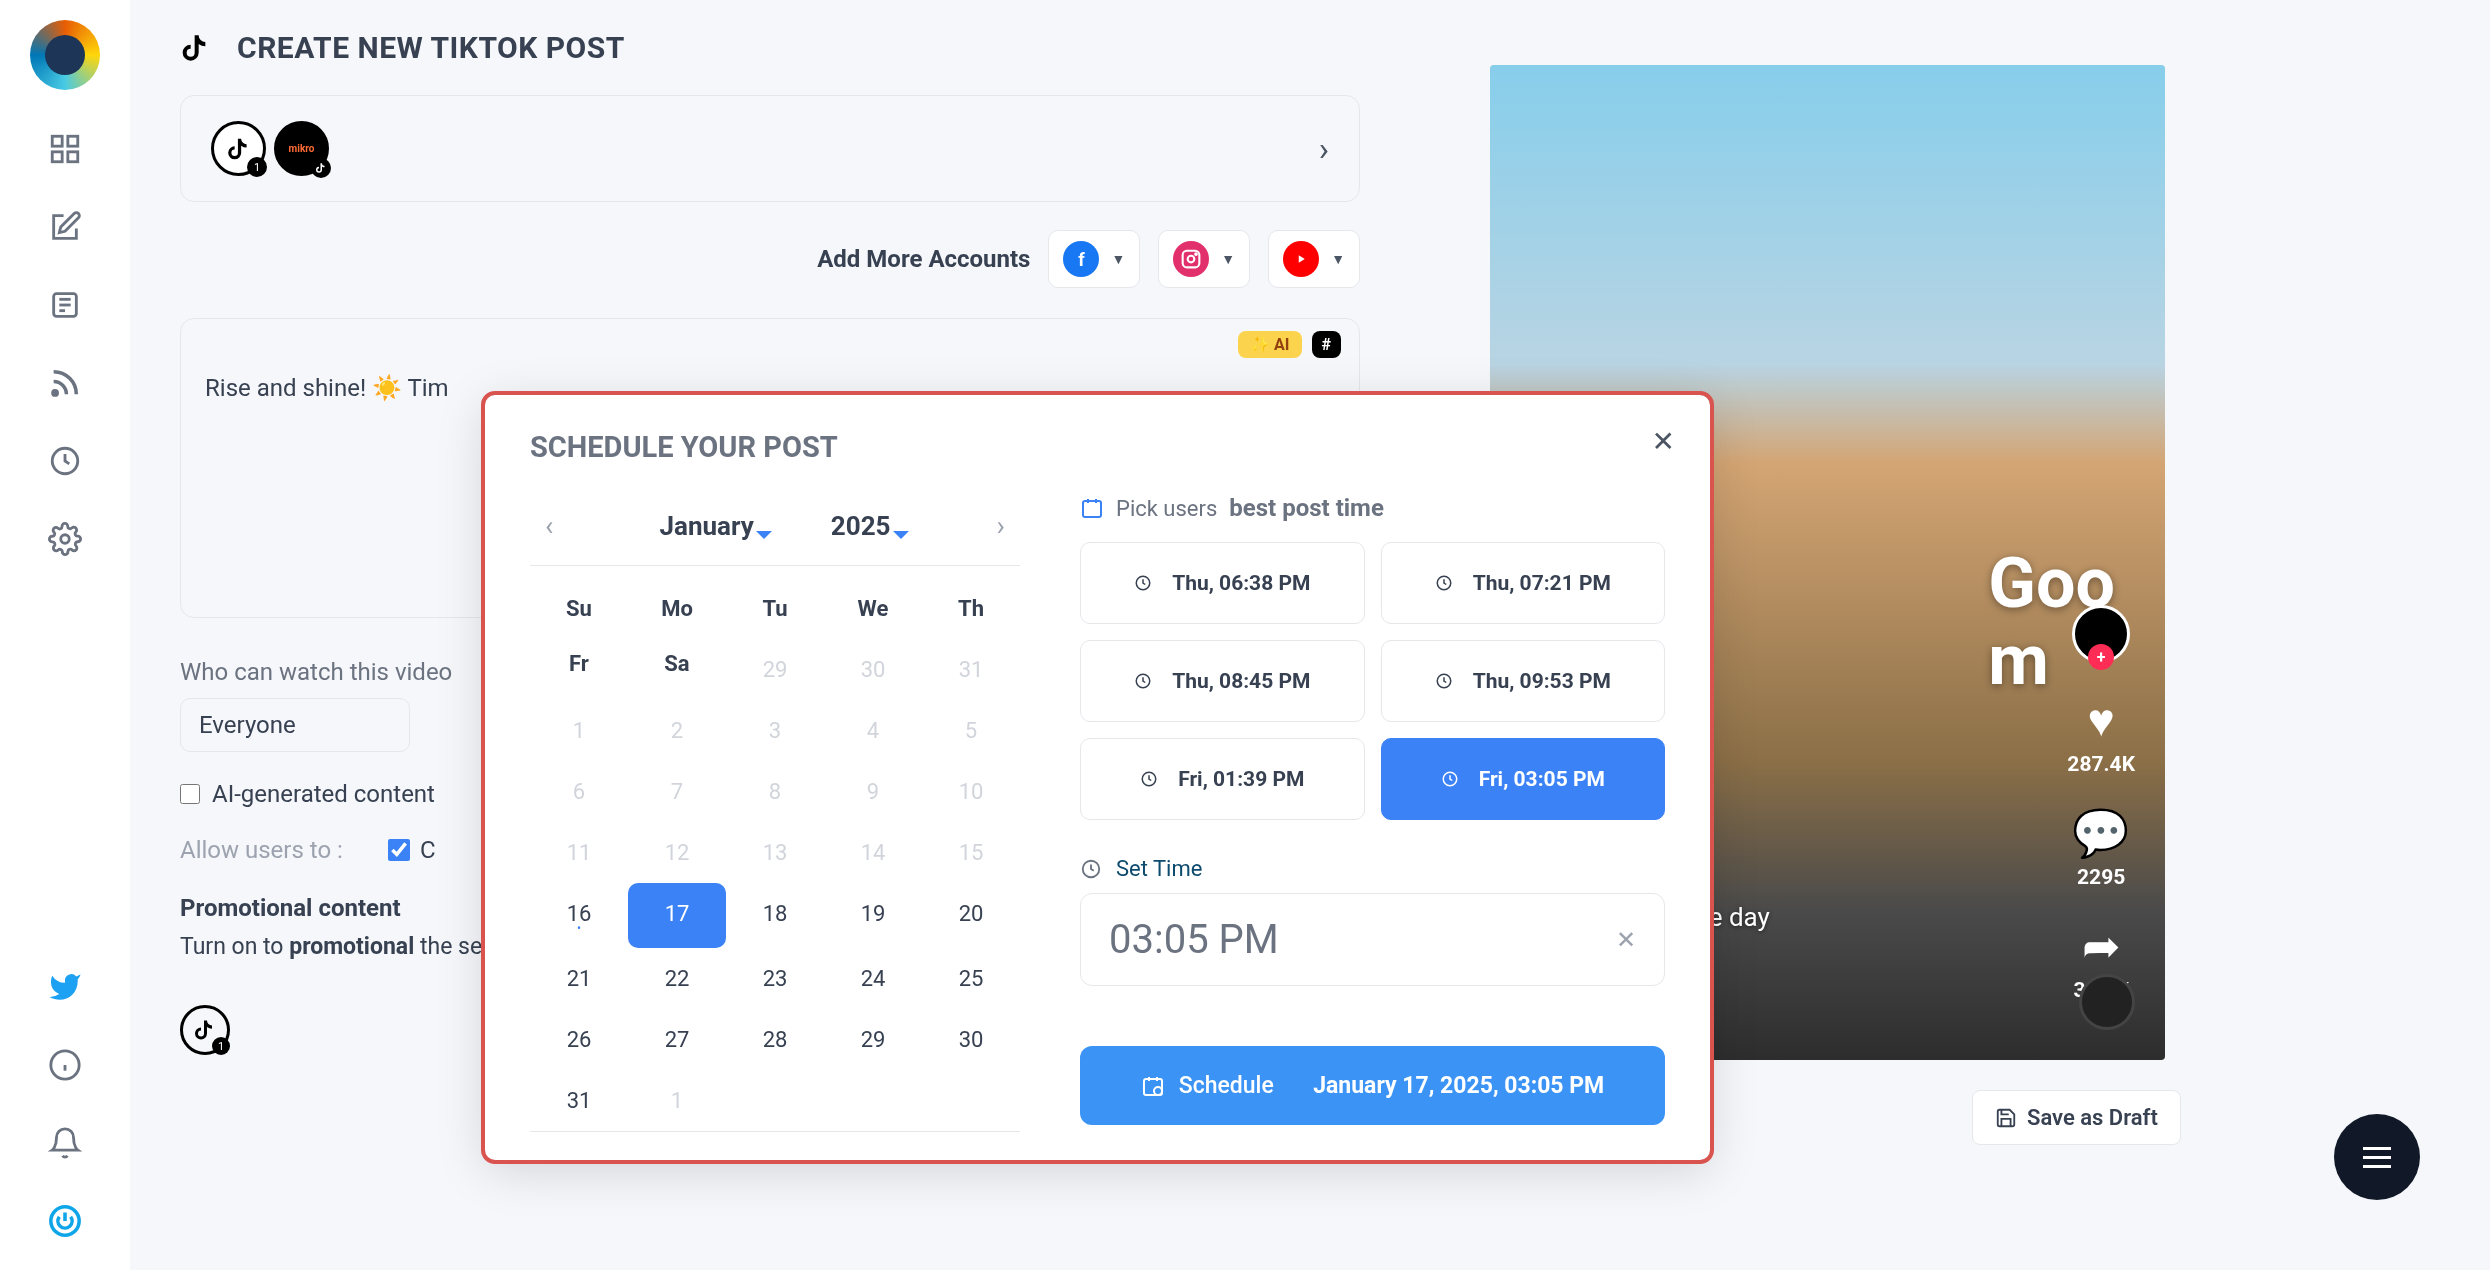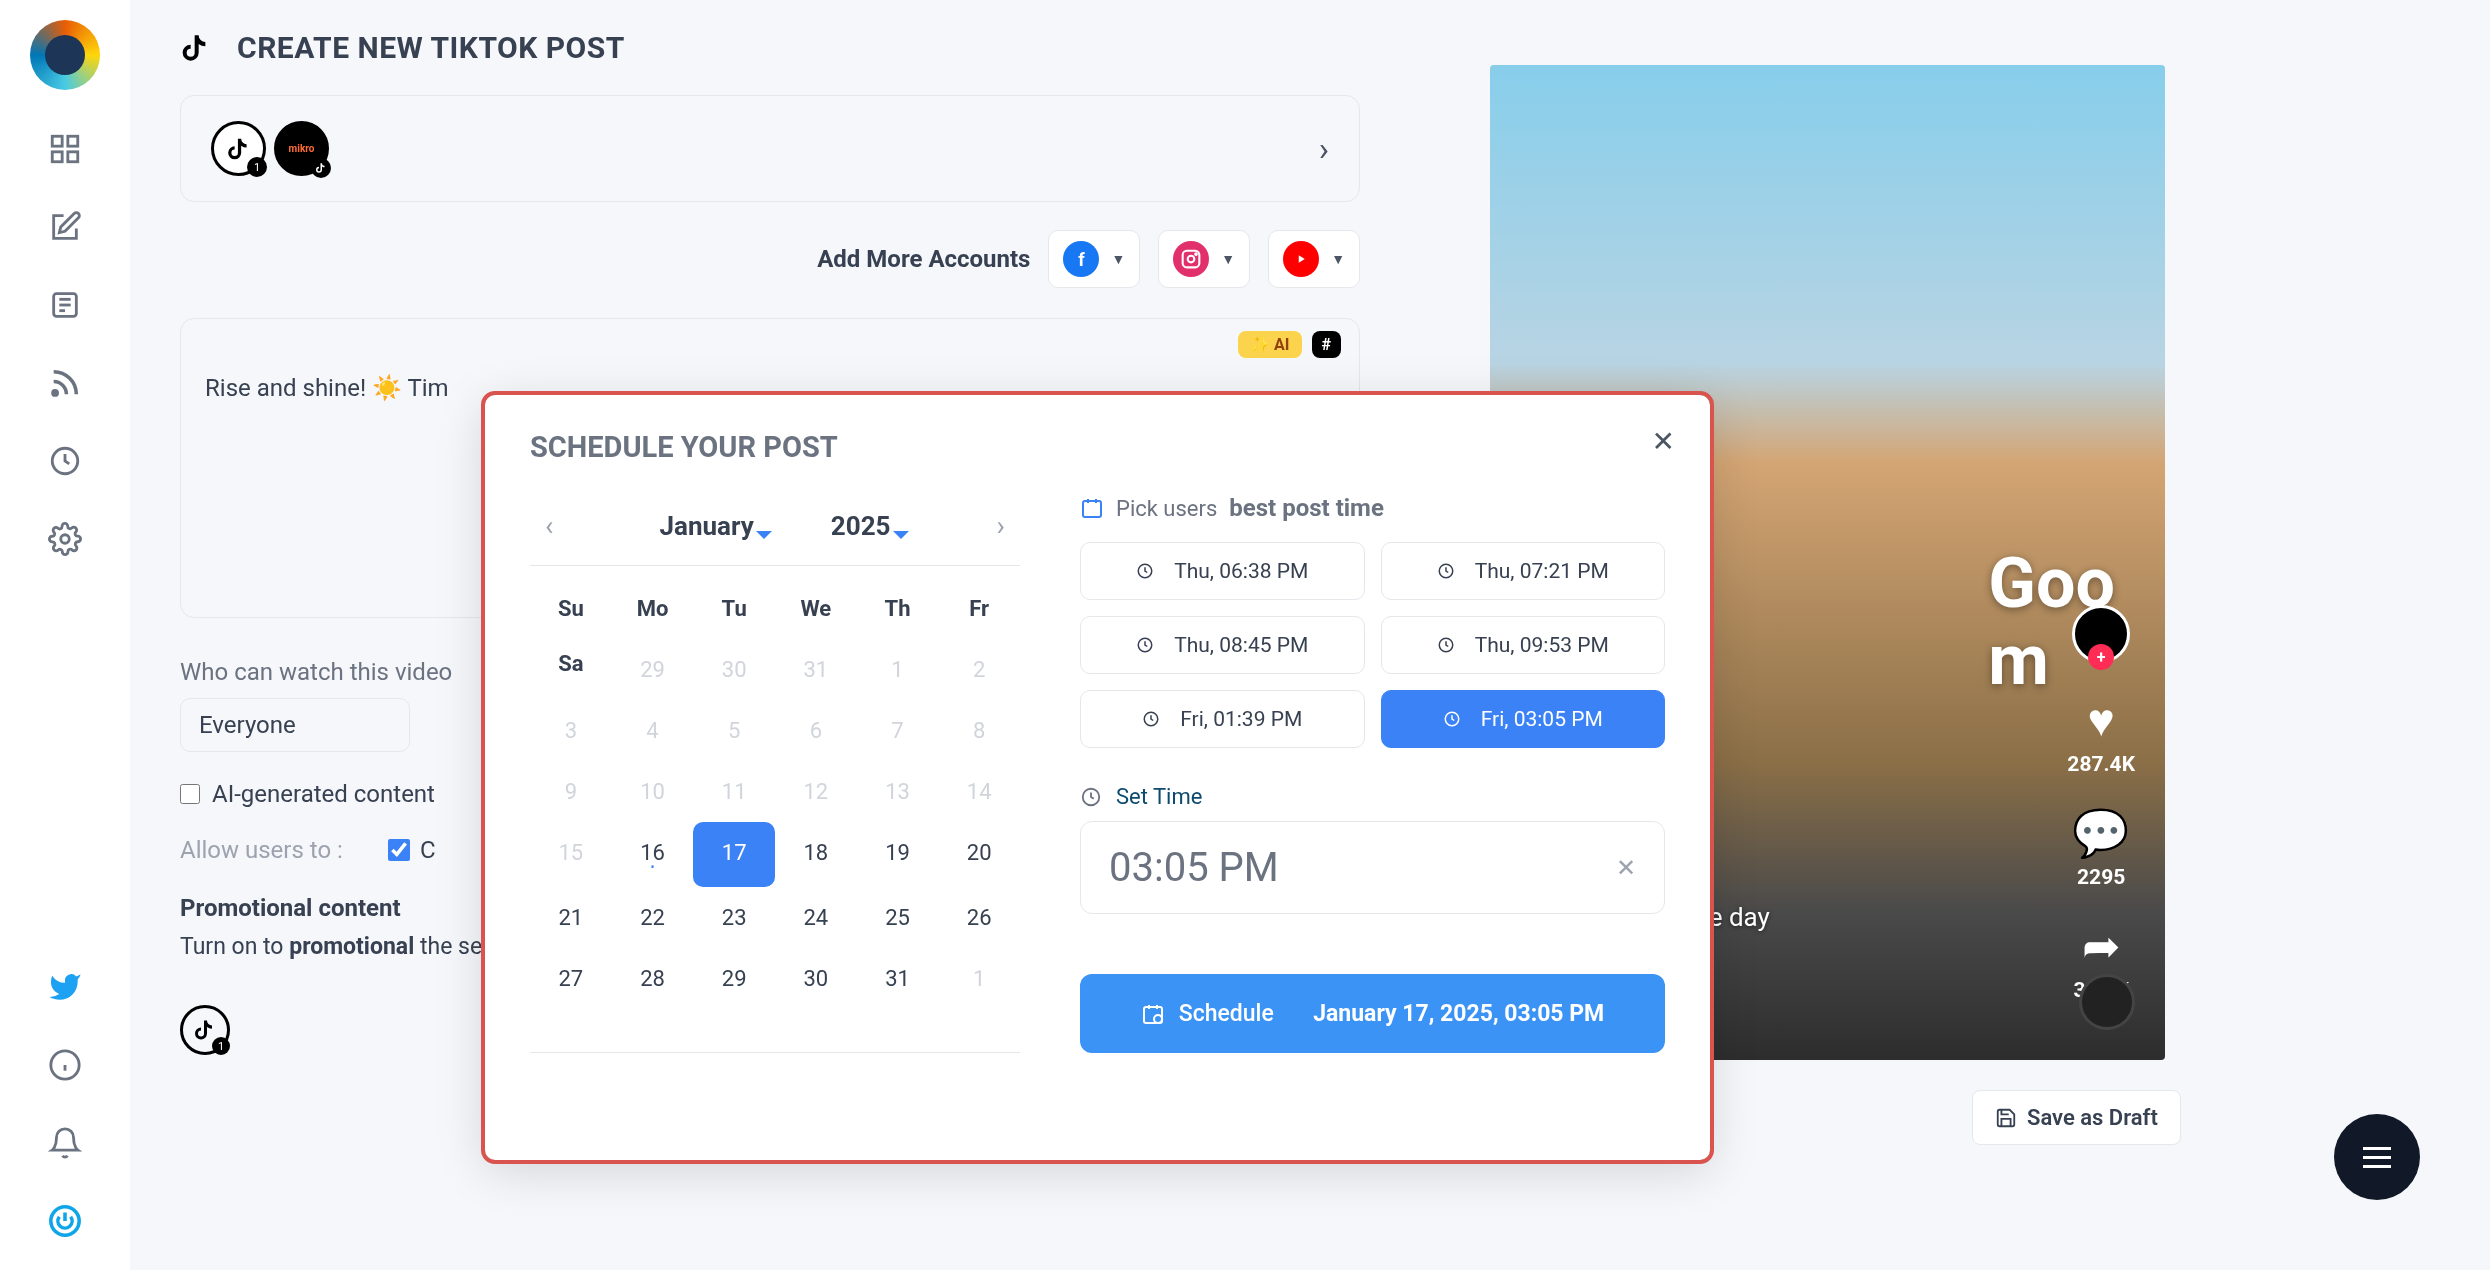--- a/index.html
+++ b/index.html
@@ -57,33 +57,33 @@
 .modal-title { font-size:29px; font-weight:700; color:#6b7280; }
 .modal-close { position:absolute; top:30px; right:35px; font-size:28px; color:#4b5563; cursor:pointer; background:none; border:none; }
 .modal-body { display:flex; gap:60px; margin-top:30px; }
 
 .calendar { width:490px; border-bottom: 1px solid #e5e7eb; }
 .calendar-header { display:flex; align-items:center; justify-content:space-between; padding:10px 5px 18px; }
 .cal-nav { font-size:28px; color:#9ca3af; cursor:pointer; padding:5px 10px; }
 .cal-selects { display:flex; gap:77px; }
 .cal-select { font-size:26px; font-weight:700; color:#374151; position:relative; cursor:pointer; }
 .cal-select::after { content:''; position:absolute; right:-18px; bottom:2px; border-left:8px solid transparent; border-right:8px solid transparent; border-bottom:8px solid #3b82f6; transform:rotate(180deg); }
-.cal-grid { display:grid; grid-template-columns:repeat(6, 1fr); gap:0; text-align:center; border-top:1px solid #e5e7eb; padding-top:18px; }
+.cal-grid { display:grid; grid-template-columns:repeat(5, 1fr); gap:0; text-align:center; border-top:1px solid #e5e7eb; padding-top:18px; }
 .cal-dayhead { font-size:22px; font-weight:700; color:#374151; padding:12px 0 18px; }
 .cal-day { font-size:22px; color:#374151; padding:18px 0; cursor:pointer; border-radius:10px; }
 .cal-day.muted { color:#d1d5db; }
 .cal-day.dot::after { content:'•'; display:block; color:#3b82f6; font-size:12px; line-height:4px; }
 .cal-day.selected { background:#3b82f6; color:#fff; }
 
 .time-panel { flex:1; }
 .pick-row { display:flex; align-items:center; gap:12px; margin-bottom:20px; }
 .pick-label { font-size:22px; color:#6b7280; }
 .pick-best { font-size:24px; font-weight:700; color:#6b7280; }
 .time-slots { display:grid; grid-template-columns:1fr 1fr; gap:16px; }
-.time-slot { border:1px solid #e5e7eb; border-radius:10px; padding:16px 20px; font-size:21px; font-weight:400; color:#374151; display:flex; align-items:center; justify-content:center; gap:20px; cursor:pointer; }
+.time-slot { border:1px solid #e5e7eb; border-radius:10px; padding:28px 20px; font-size:21px; font-weight:700; color:#374151; display:flex; align-items:center; justify-content:center; gap:20px; cursor:pointer; }
 .time-slot.active { background:#3b82f6; color:#fff; border-color:#3b82f6; }
 .set-time-row { margin-top:36px; display:flex; align-items:center; gap:14px; font-size:22px; color:#0c4a6e; }
 .time-input { margin-top:12px; border:1px solid #e5e7eb; border-radius:12px; padding:22px 28px; display:flex; align-items:center; justify-content:space-between; }
 .time-value { font-size:40px; color:#6b7280; font-weight:400; }
 .time-clear { font-size:24px; color:#9ca3af; cursor:pointer; background:none; border:none; }
 .schedule-btn { margin-top:60px; width:100%; background:#3b93f6; color:#fff; border:none; border-radius:12px; padding:26px; font-size:23px; font-weight:500; display:flex; align-items:center; justify-content:center; gap:14px; cursor:pointer; }
 .schedule-date { font-weight:700; }
 
 
 .preview-pane { position:absolute; left:1490px; top:65px; width:675px; height:995px; background:#ddd; border-radius:4px; overflow:hidden; }

